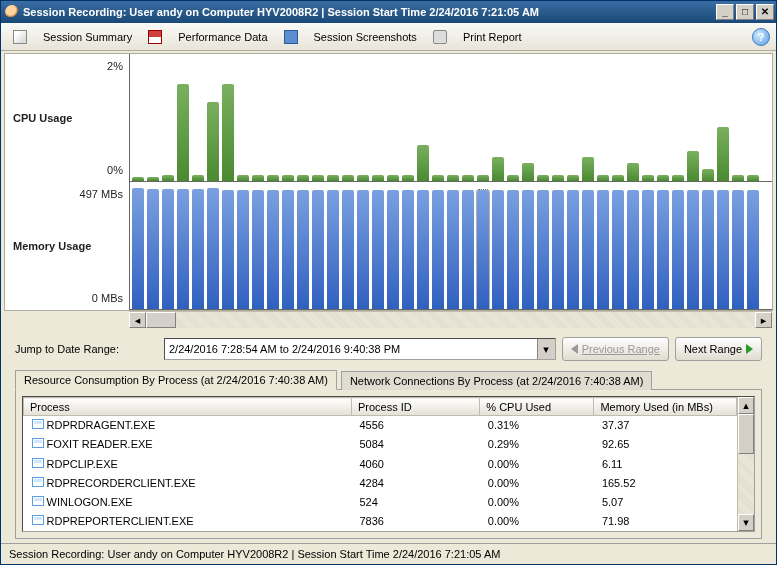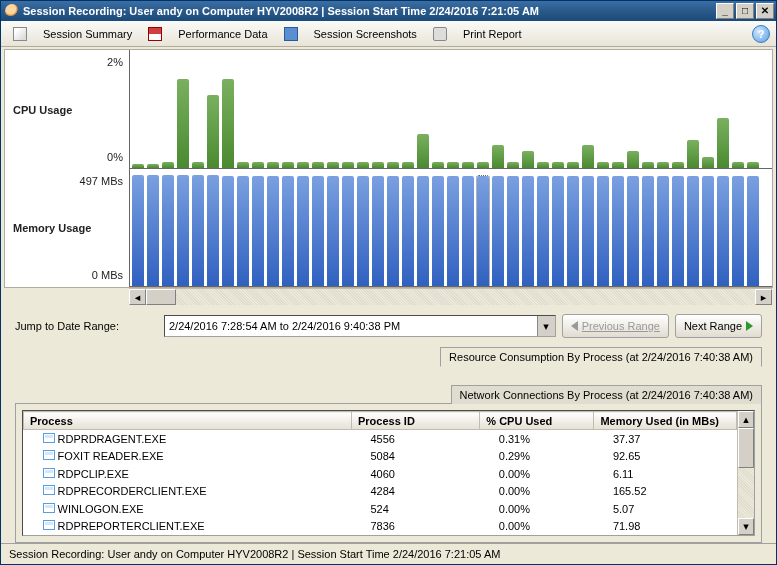--- a/index.html
+++ b/index.html
@@ -32,29 +32,29 @@
 .sthumb { position: absolute; left: 0; top: 0; bottom: 0; width: 30px; background: #d4d0c8; border: 1px solid #fff; border-right-color: #808080; border-bottom-color: #808080; }
 .jumprow { display: flex; align-items: center; gap: 6px; padding: 4px 14px; margin-top: 22px; }
 .combo { flex: 1; height: 22px; background: #fff; border: 1px inset #a0a0a0; display: flex; align-items: center; padding: 0 0 0 4px; margin-left: 39px; }
 .combo span { flex: 1; }
 .combo .dd { width: 18px; height: 100%; background: #d4d0c8; border-left: 1px solid #888; display: flex; align-items: center; justify-content: center; }
 .navbtn { height: 24px; padding: 0 8px; background: linear-gradient(to bottom, #fff, #e0dcd0); border: 1px solid #a0a0a0; border-radius: 3px; display: flex; align-items: center; gap: 4px; }
 .navbtn.dis { color: #999; text-decoration: underline; }
 .tri { width: 0; height: 0; border-top: 5px solid transparent; border-bottom: 5px solid transparent; }
 .tri.l { border-right: 7px solid currentColor; }
 .tri.r { border-left: 7px solid currentColor; }
-.tabrow { display: flex; align-items: flex-end; padding: 4px 14px 0 14px; gap: 18px; flex-direction: column; }
+.tabrow { display: flex; align-items: flex-end; padding: 4px 14px 0 14px; gap: 4px; }
 .tab { padding: 3px 8px; background: #ece9d8; border: 1px solid #a0a0a0; border-bottom: none; position: relative; top: 1px; }
 .tab.active { background: #ece9d8; z-index: 2; border-bottom: 1px solid #ece9d8; }
 .tab.inactive { background: #e0dcd0; }
 .tabpanel { margin: 0 14px; border: 1px solid #a0a0a0; padding: 6px; background: #ece9d8; height: 150px; display: flex; flex-direction: column; }
 .tablewrap { flex: 1; background: #fff; border: 1px inset #a0a0a0; display: flex; overflow: hidden; }
 .table { flex: 1; border-collapse: collapse; }
-.table th { background: linear-gradient(to bottom, #fff, #e4e0d4); border: 1px solid #c0bcb0; text-align: left; padding: 2px 6px; font-weight: bold; height: 18px; }
-.table td { padding: 1px 19px; height: 16px; white-space: nowrap; margin-top: 48px; }
+.table th { background: linear-gradient(to bottom, #fff, #e4e0d4); border: 1px solid #c0bcb0; text-align: left; padding: 2px 6px; font-weight: normal; height: 18px; }
+.table td { padding: 1px 8px; height: 16px; white-space: nowrap; margin-top: 48px; }
 .rowicon { width: 12px; height: 10px; border: 1px solid #5a9de0; display: inline-block; margin-right: 3px; position: relative; }
 .rowicon::before { content:""; position:absolute; left:1px; top:1px; right:1px; height:3px; background:#cfe8ff; }
 .vsb { width: 17px; background: #e8e4d8; border-left: 1px solid #c0bcb0; display: flex; flex-direction: column; }
 .vsb .sbtn { width: auto; height: 17px; }
 .vsb .strack { flex: 1; position: relative; }
 .vsb .sthumb { left: 0; right: 0; top: 0; width: auto; height: 40px; }
 .status { border-top: 1px solid #a0a0a0; background: #ece9d8; padding: 4px 8px; margin-top: auto; }
 </style>
 </head>
 <body>

